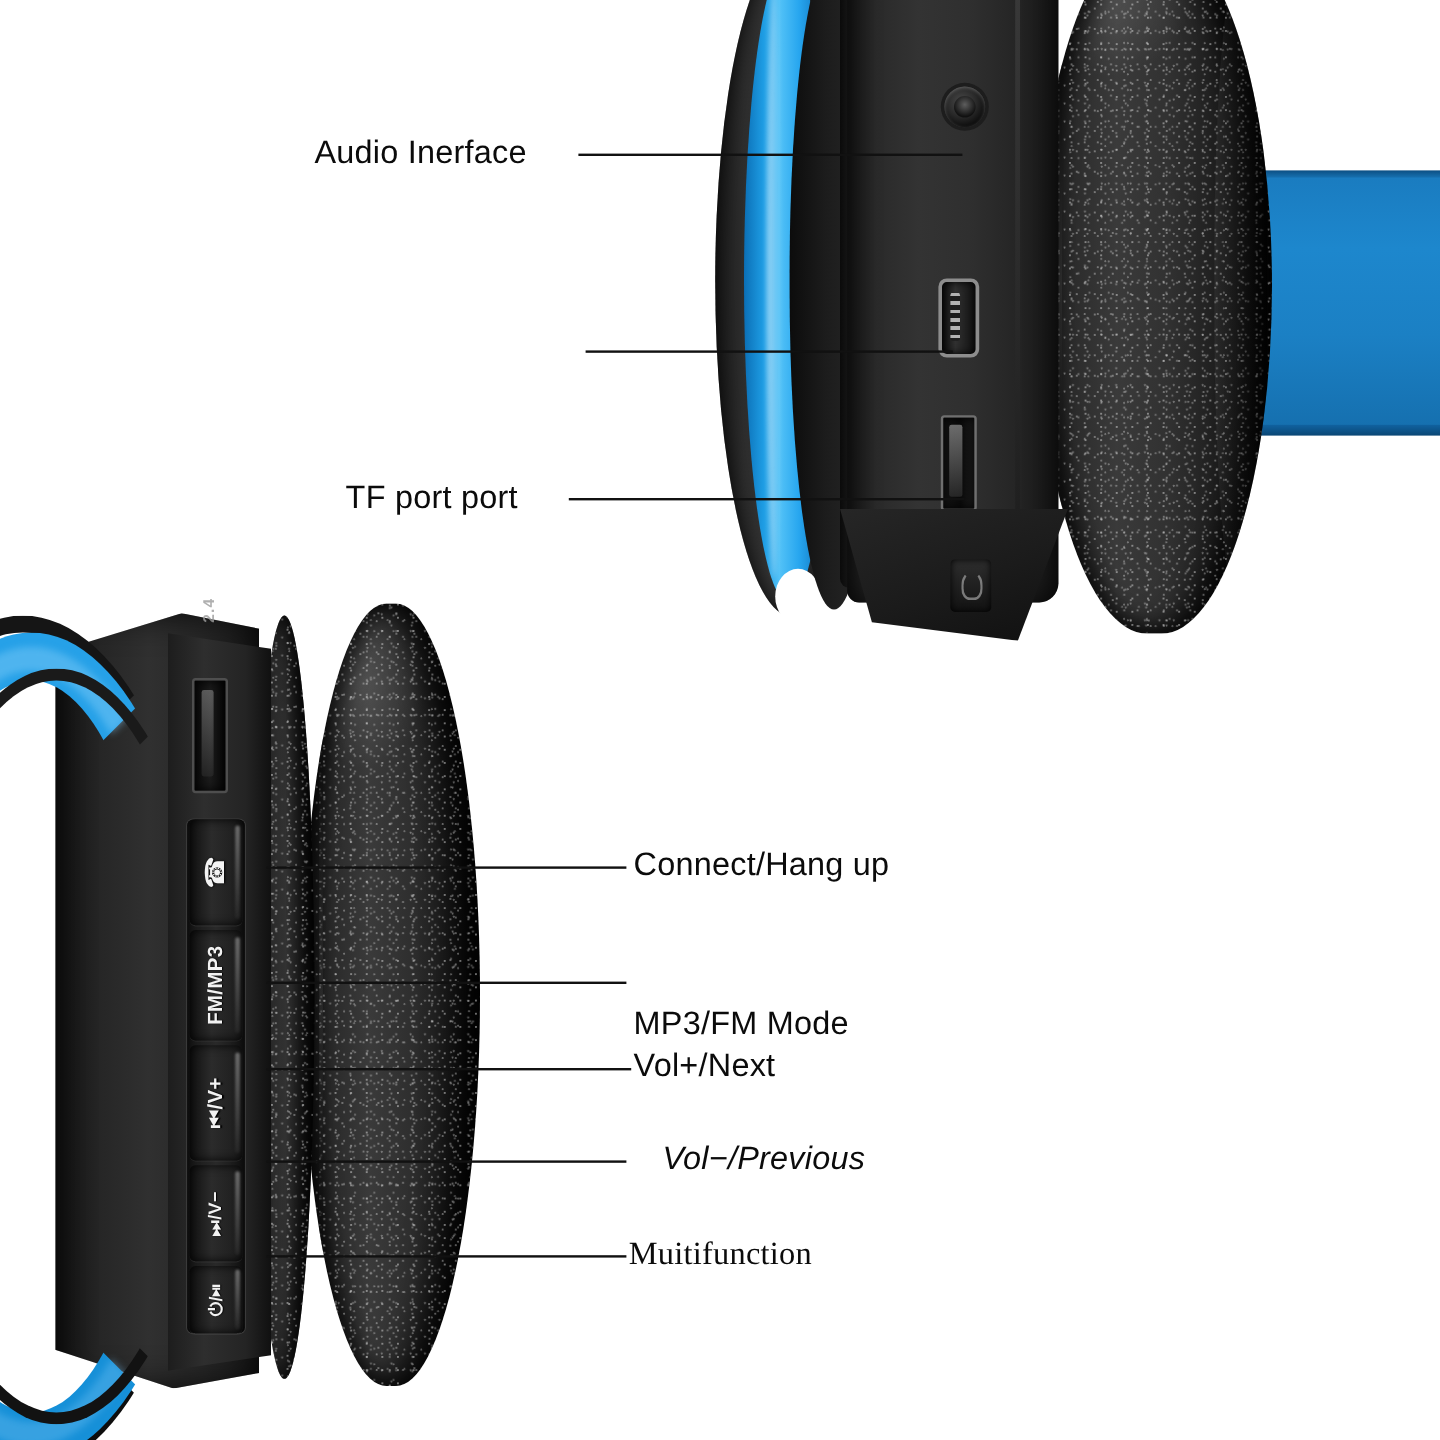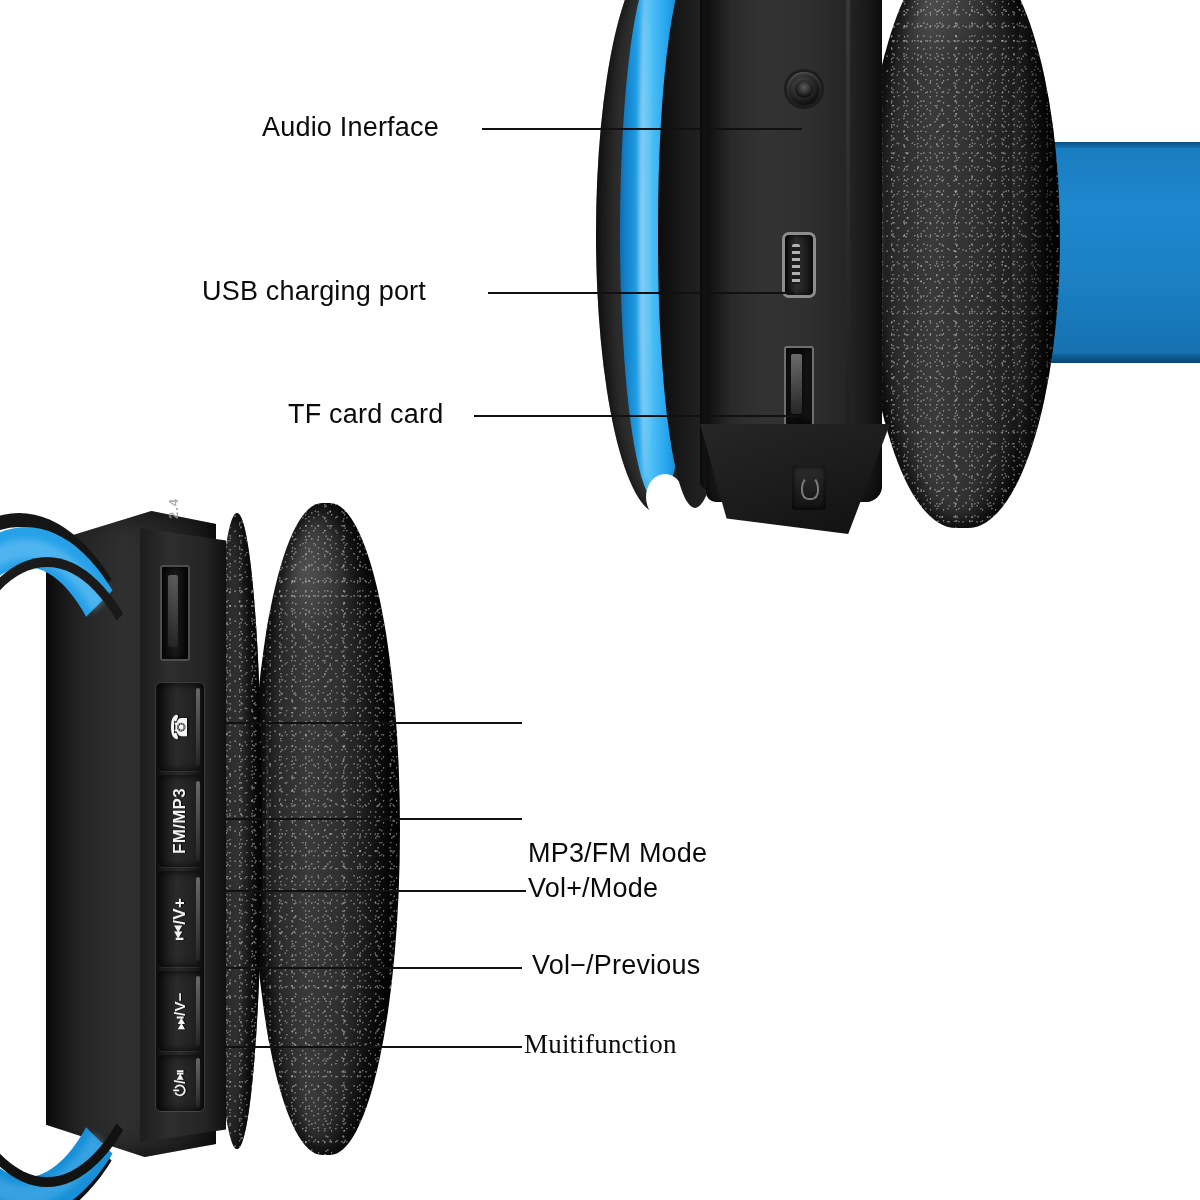--- a/index.html
+++ b/index.html
@@ -387,32 +387,32 @@
       <div class="btn" style="top:372px;height:56px;">
         <span class="btnlabel sm">⏻/⏯</span>
       </div>
     </div>
   </div>
 
   <div class="leader" style="left:482px;top:128px;width:320px;"></div>
   <div class="callout" style="left:262px;top:112px;">Audio Inerface</div>
 
   <div class="leader" style="left:488px;top:292px;width:306px;"></div>
-  <div class="callout" style="left:202px;top:276px;">USB charging port</div>
 
   <div class="leader" style="left:474px;top:415px;width:330px;"></div>
-  <div class="callout" style="left:288px;top:399px;">TF card card</div>
+  <div class="callout" style="left:288px;top:399px;">TF port port</div>
 
   <div class="leader" style="left:222px;top:722px;width:300px;"></div>
+  <div class="callout" style="left:528px;top:705px;">Connect/Hang up</div>
 
   <div class="leader" style="left:222px;top:818px;width:300px;"></div>
   <div class="callout" style="left:528px;top:801px;margin-top:37px;">MP3/FM Mode</div>
 
   <div class="leader" style="left:222px;top:890px;width:304px;"></div>
-  <div class="callout" style="left:528px;top:873px;">Vol+/Mode</div>
+  <div class="callout" style="left:528px;top:873px;">Vol+/Next</div>
 
   <div class="leader" style="left:222px;top:967px;width:300px;"></div>
-  <div class="callout" style="left:532px;top:950px;">Vol−/Previous</div>
+  <div class="callout" style="left:552px;top:950px;font-style:italic;">Vol−/Previous</div>
 
   <div class="leader" style="left:222px;top:1046px;width:300px;"></div>
   <div class="callout" style="left:524px;top:1029px;font-family:Liberation Serif, serif;">Muitifunction</div>
 
 </div>
 
 </body></html>

